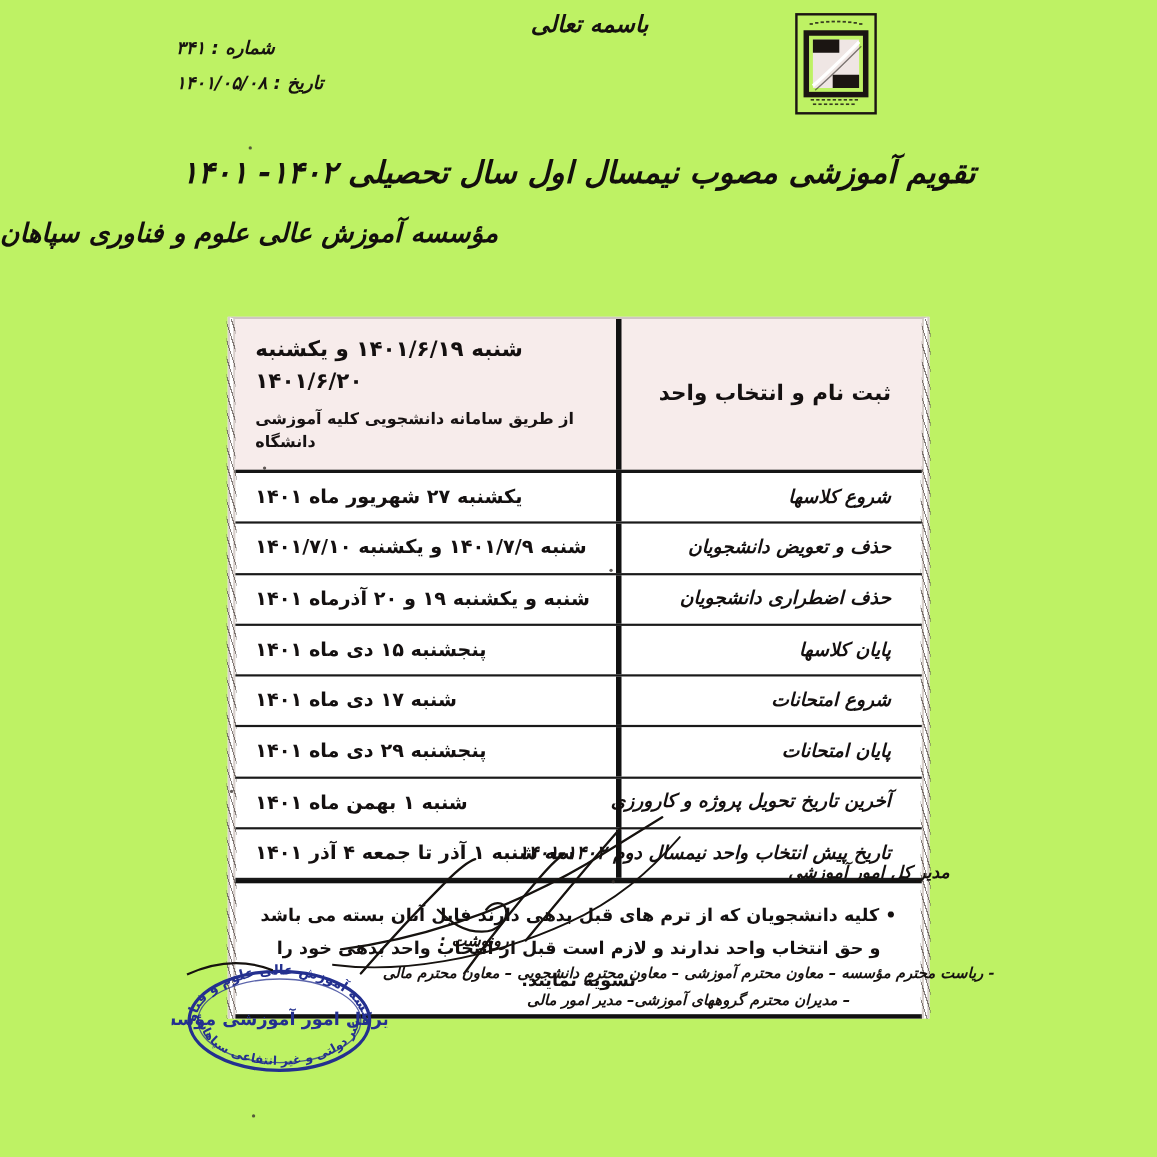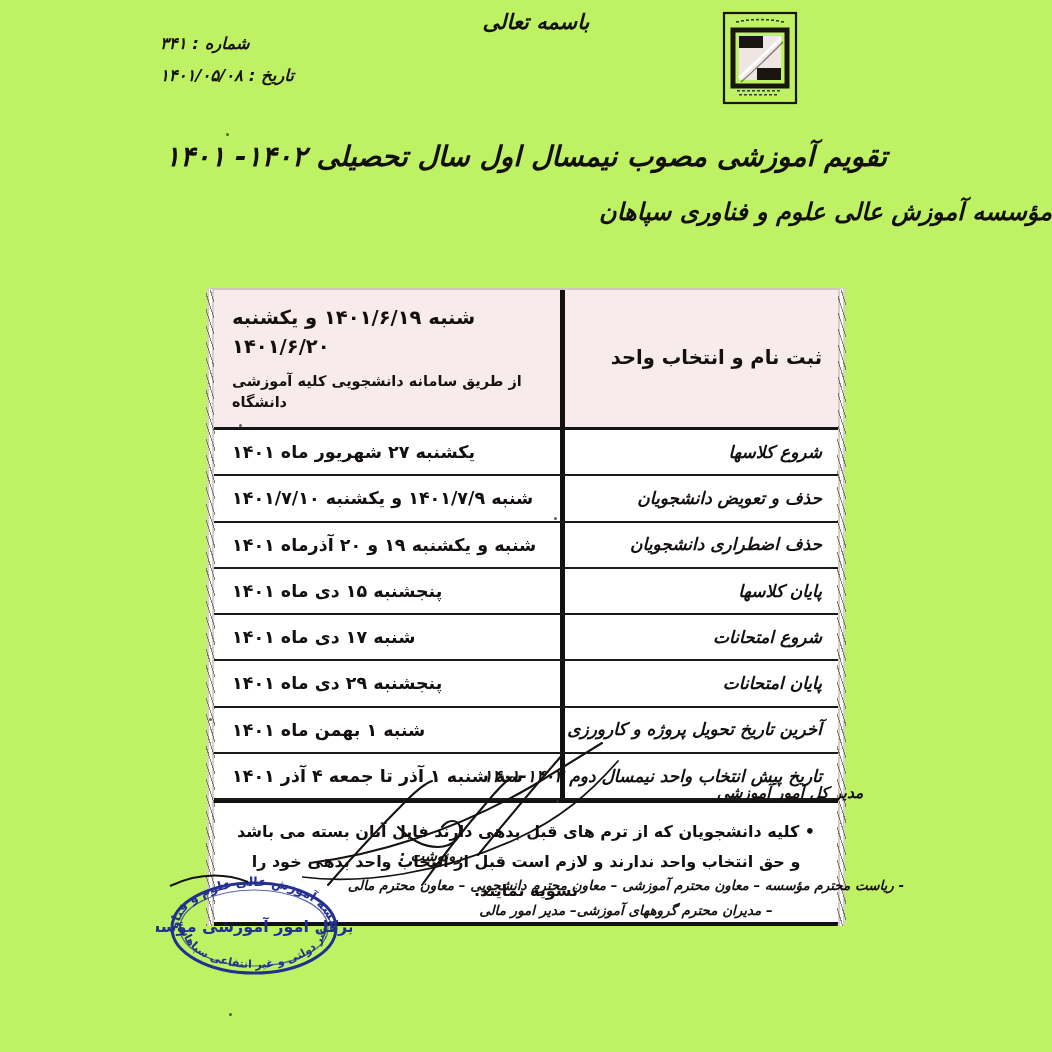--- a/index.html
+++ b/index.html
@@ -70,21 +70,21 @@
     font-weight: 700;
     color: #130f0d;
     letter-spacing: -0.5px;
     white-space: nowrap;
   }
   .title-2 {
     position: absolute;
     top: 198px;
     left: 0;
     width: 1052px;
-    text-align: right;
+    text-align: left;
     font-size: 24px;
     font-style: italic;
     font-weight: 700;
     color: #130f0d;
     letter-spacing: -0.5px;
     white-space: nowrap;
   }
 
   
   #cal-table {
@@ -123,21 +123,21 @@
   .trow.head {
     background: #f7eceb;
     border-bottom: 3px solid #151515;
   }
   .trow.head .cell-label,
   .trow.head .cell-value { padding-top: 13px; padding-bottom: 13px; }
 
   .cell-label {
     width: 44.5%;
     box-sizing: border-box;
-    padding: 9px 16px 9px 10px;
+    padding: 9px 28px 9px 10px;
     display: flex;
     flex-direction: column;
     justify-content: center;
     border-left: 5px solid #111111;
     font-size: 17px;
     font-weight: 700;
     font-style: italic;
     color: #141010;
     line-height: 1.45;
     white-space: nowrap;

